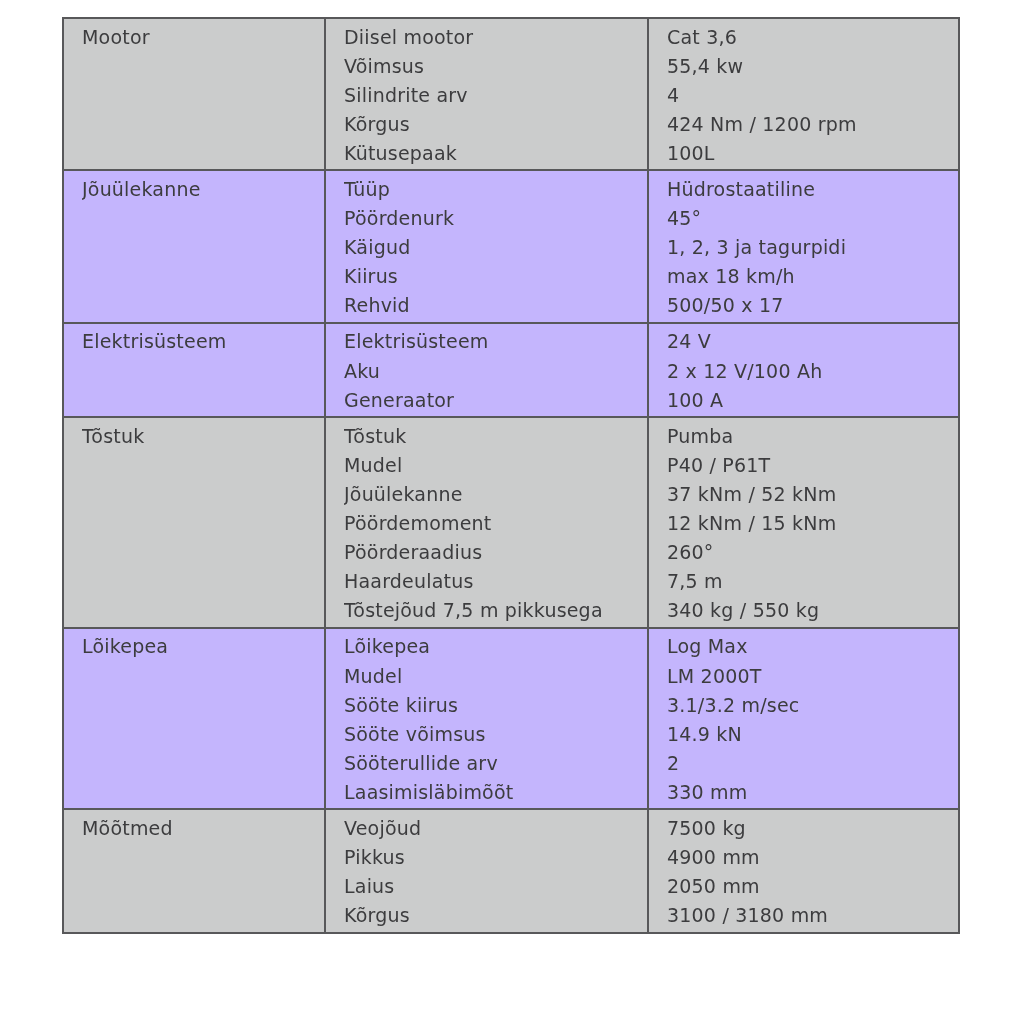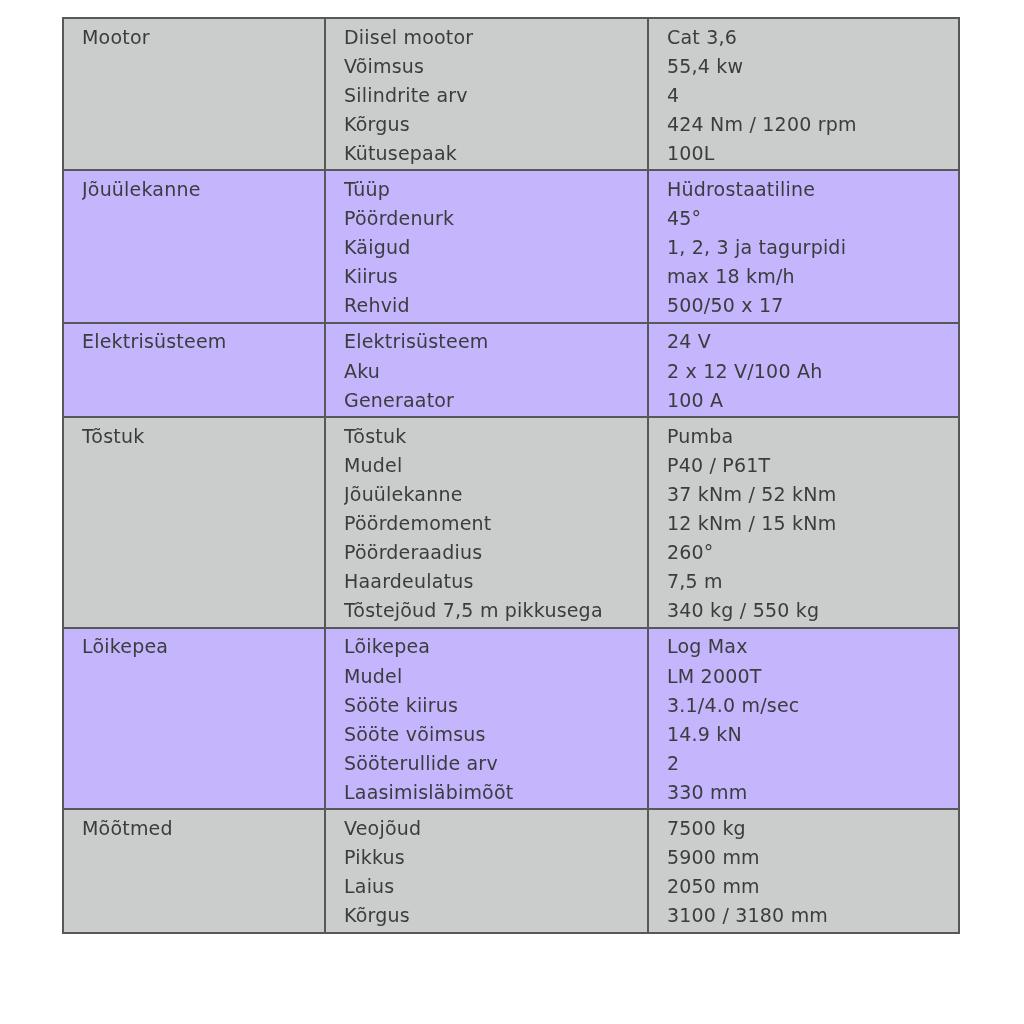--- a/index.html
+++ b/index.html
@@ -141,38 +141,38 @@
             <div class="line">Lõikepea</div>
             <div class="line">Mudel</div>
             <div class="line">Sööte kiirus</div>
             <div class="line">Sööte võimsus</div>
             <div class="line">Sööterullide arv</div>
             <div class="line">Laasimisläbimõõt</div>
           </td>
           <td>
             <div class="line">Log Max</div>
             <div class="line">LM 2000T</div>
-            <div class="line">3.1/4.0 m/sec</div>
+            <div class="line">3.1/3.2 m/sec</div>
             <div class="line">14.9 kN</div>
             <div class="line">2</div>
             <div class="line">330 mm</div>
           </td>
         </tr>
         <tr class="shaded">
           <td>
             <div class="line">Mõõtmed</div>
           </td>
           <td>
             <div class="line">Veojõud</div>
             <div class="line">Pikkus</div>
             <div class="line">Laius</div>
             <div class="line">Kõrgus</div>
           </td>
           <td>
             <div class="line">7500 kg</div>
-            <div class="line">5900 mm</div>
+            <div class="line">4900 mm</div>
             <div class="line">2050 mm</div>
             <div class="line">3100 / 3180 mm</div>
           </td>
         </tr>
       </tbody>
   </table>
 </div>
 
 </body></html>

